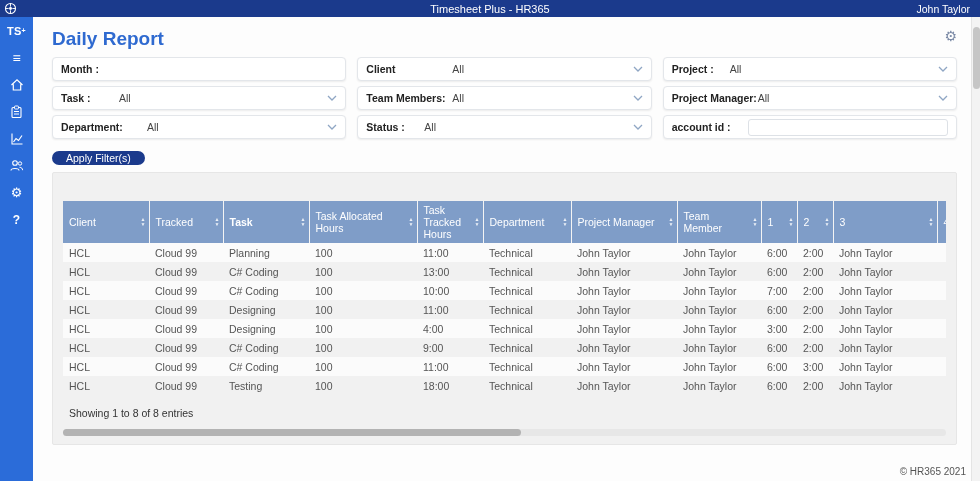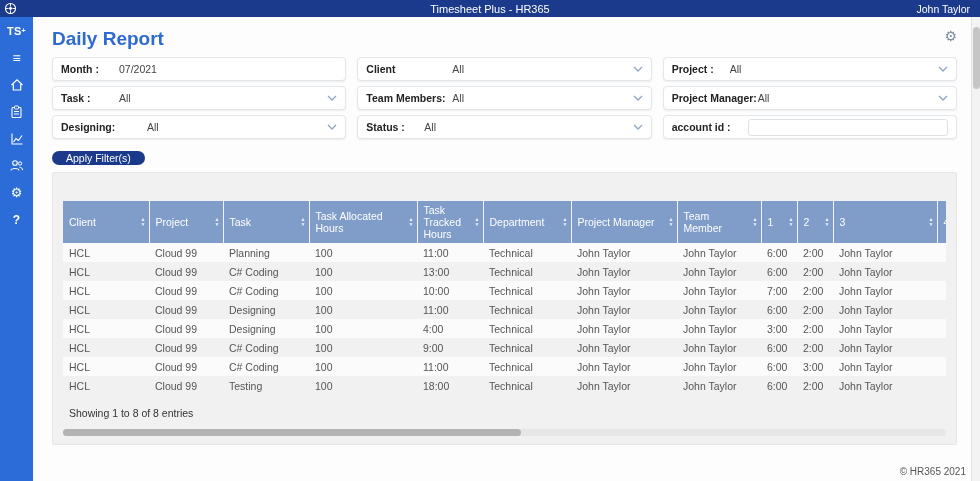--- a/index.html
+++ b/index.html
@@ -198,21 +198,20 @@
 <div class="main">
 
   <div class="page-head">
     <span class="page-title">Daily Report</span>
     <span class="settings-gear">⚙</span>
   </div>
 
   <div class="filters">
     <div class="fbox">
       <span class="flabel" style="min-width:58px">Month :</span>
-      <span class="fvalue">07/2021</span>
     </div>
     <div class="fbox">
       <span class="flabel">Client</span>
       <span class="fvalue">All</span>
       <svg class="chev" width="10" height="6" viewBox="0 0 10 6">
           <path d="M1 1 L5 5 L9 1" fill="none" stroke="#8fa6c4" stroke-width="1.3"></path>
         </svg>
     </div>
     <div class="fbox">
       <span class="flabel" style="min-width:58px">Project :</span>
@@ -236,21 +235,21 @@
         </svg>
     </div>
     <div class="fbox">
       <span class="flabel">Project Manager:</span>
       <span class="fvalue">All</span>
       <svg class="chev" width="10" height="6" viewBox="0 0 10 6">
           <path d="M1 1 L5 5 L9 1" fill="none" stroke="#8fa6c4" stroke-width="1.3"></path>
         </svg>
     </div>
     <div class="fbox">
-      <span class="flabel">Designing:</span>
+      <span class="flabel">Department:</span>
       <span class="fvalue">All</span>
       <svg class="chev" width="10" height="6" viewBox="0 0 10 6">
           <path d="M1 1 L5 5 L9 1" fill="none" stroke="#8fa6c4" stroke-width="1.3"></path>
         </svg>
     </div>
     <div class="fbox">
       <span class="flabel" style="min-width:58px">Status :</span>
       <span class="fvalue">All</span>
       <svg class="chev" width="10" height="6" viewBox="0 0 10 6">
           <path d="M1 1 L5 5 L9 1" fill="none" stroke="#8fa6c4" stroke-width="1.3"></path>
@@ -270,25 +269,25 @@
   <div class="card">
 
     <div class="table-wrap">
       <table class="report">
         <thead>
             <tr>
               <th style="width: 86px;"><span class="th-lab">Client</span><span class="sort">
                   <i>▲</i>
                   <i>▼</i>
                 </span></th>
-              <th style="width: 74px;"><span class="th-lab">Project</span><span class="sort">
-                  <i>▲</i>
-                  <i>▼</i>
-                </span></th>
-              <th style="width: 86px;"><span class="th-lab">Task</span><span class="sort">
+              <th style="width: 74px;"><span class="th-lab">Tracked</span><span class="sort">
+                  <i>▲</i>
+                  <i>▼</i>
+                </span></th>
+              <th style="width: 86px; font-weight: bold;"><span class="th-lab">Task</span><span class="sort">
                   <i>▲</i>
                   <i>▼</i>
                 </span></th>
               <th style="width: 108px;"><span class="th-lab">Task Allocated Hours</span><span class="sort">
                   <i>▲</i>
                   <i>▼</i>
                 </span></th>
               <th style="width: 66px;"><span class="th-lab">Task Tracked Hours</span><span class="sort">
                   <i>▲</i>
                   <i>▼</i>

